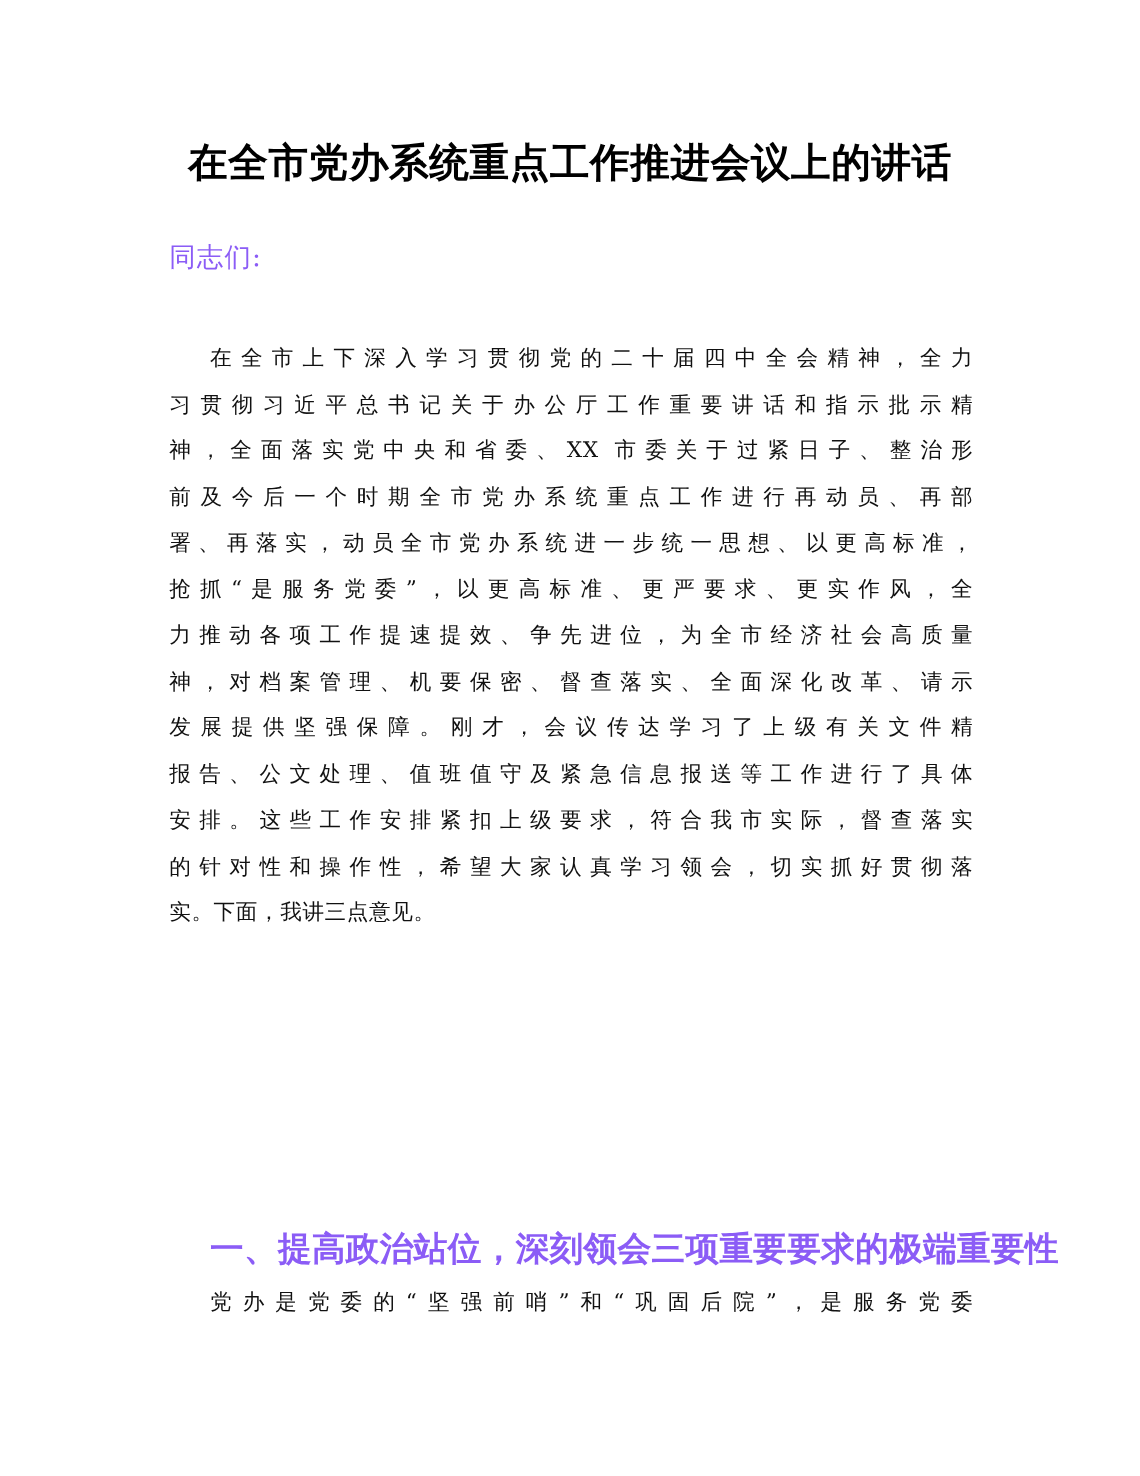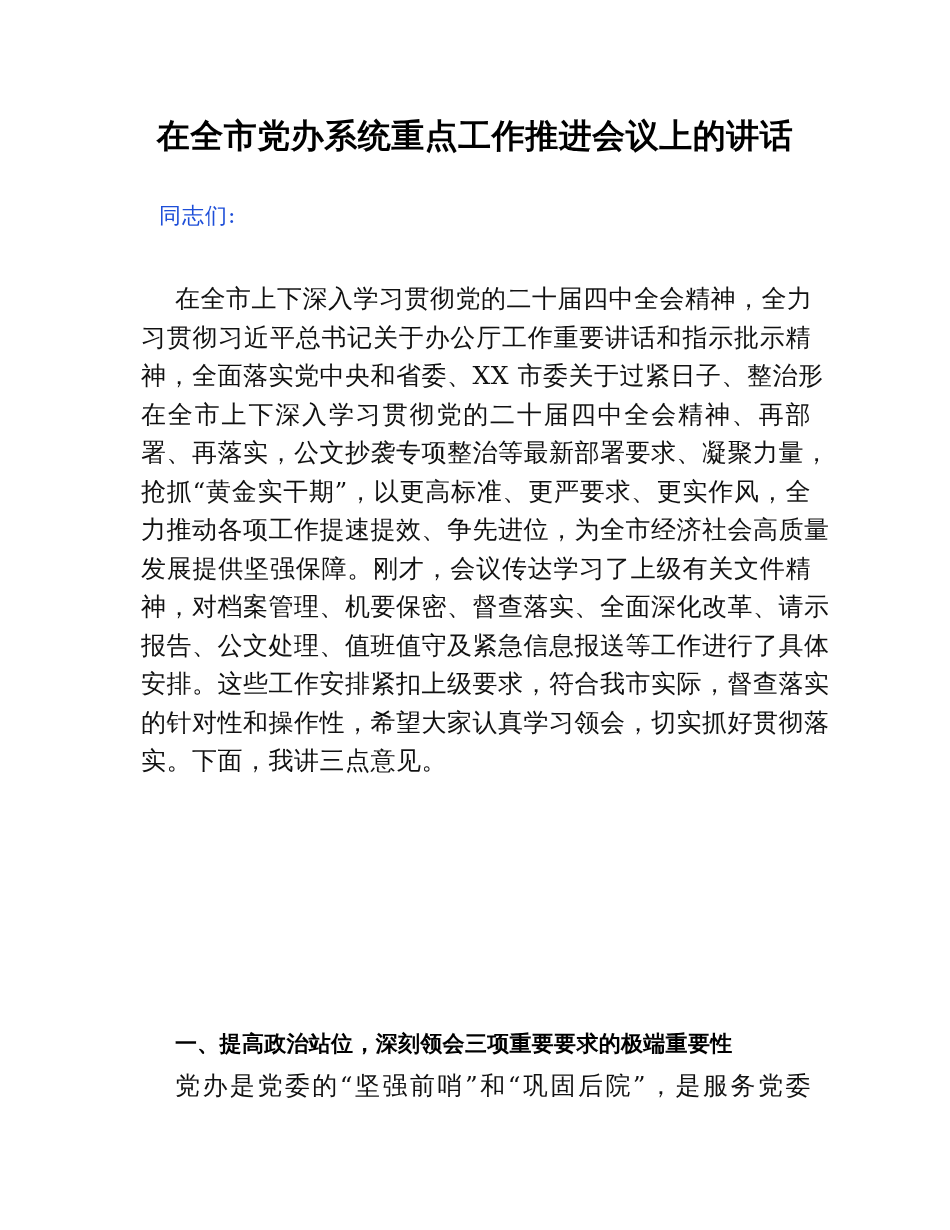--- a/index.html
+++ b/index.html
@@ -30,81 +30,81 @@
       font-family: "DejaVu Serif", "Liberation Serif", serif;
       font-weight: bold;
       font-size: 33px;
       letter-spacing: 0.5px;
       line-height: 48px;
       color: #000000;
     }
     .salutation {
       position: absolute;
       top: 199px;
-      left: 159px;
+      left: 141px;
       font-size: 22px;
       line-height: 34px;
       letter-spacing: 1px;
-      color: #1d4ed8;
+      color: #8b5cf6;
     }
     .para {
       position: absolute;
       left: 141px;
       width: 670px;
     }
     .line {
       display: block;
       height: 38.5px;
       line-height: 38.5px;
-      font-size: 25px;
+      font-size: 18px;
       white-space: nowrap;
       text-align: justify;
       text-align-last: justify;
       letter-spacing: 0.5px;
       color: #111111;
     }
     .line.last {
       text-align-last: left;
     }
     .line.indent {
       padding-left: 34px;
     }
     .heading {
       position: absolute;
       top: 1025px;
       left: 175px;
-      font-family: Liberation Sans, sans-serif;
+      font-family: Liberation Mono, monospace;
       font-weight: bold;
-      font-size: 22px;
+      font-size: 28px;
       line-height: 38px;
-      color: #000000;
+      color: #8b5cf6;
       letter-spacing: 0.3px;
     }
     #para-1 { top: 280px; }
     #para-2 { top: 1031px; margin-top: 36px; }
   </style>
 </head>
 <body>
 
 <div class="page">
 
   <div class="title">在全市党办系统重点工作推进会议上的讲话</div>
 
   <div class="salutation">同志们:</div>
 
   <div class="para" id="para-1">
     <span class="line indent">在全市上下深入学习贯彻党的二十届四中全会精神，全力</span>
     <span class="line">习贯彻习近平总书记关于办公厅工作重要讲话和指示批示精</span>
     <span class="line">神，全面落实党中央和省委、XX 市委关于过紧日子、整治形</span>
-    <span class="line">在全市上下深入学习贯彻党的二十届四中全会精神、再部</span>
-    <span class="line">署、再落实，公文抄袭专项整治等最新部署要求、凝聚力量，</span>
-    <span class="line">抢抓“黄金实干期”，以更高标准、更严要求、更实作风，全</span>
+    <span class="line">前及今后一个时期全市党办系统重点工作进行再动员、再部</span>
+    <span class="line">署、再落实，动员全市党办系统进一步统一思想、以更高标准，</span>
+    <span class="line">抢抓“是服务党委”，以更高标准、更严要求、更实作风，全</span>
     <span class="line">力推动各项工作提速提效、争先进位，为全市经济社会高质量</span>
+    <span class="line">神，对档案管理、机要保密、督查落实、全面深化改革、请示</span>
     <span class="line">发展提供坚强保障。刚才，会议传达学习了上级有关文件精</span>
-    <span class="line">神，对档案管理、机要保密、督查落实、全面深化改革、请示</span>
     <span class="line">报告、公文处理、值班值守及紧急信息报送等工作进行了具体</span>
     <span class="line">安排。这些工作安排紧扣上级要求，符合我市实际，督查落实</span>
     <span class="line">的针对性和操作性，希望大家认真学习领会，切实抓好贯彻落</span>
     <span class="line last">实。下面，我讲三点意见。</span>
   </div>
 
   <div class="heading">一、提高政治站位，深刻领会三项重要要求的极端重要性</div>
 
   <div class="para" id="para-2">
     <span class="line indent">党办是党委的“坚强前哨”和“巩固后院”，是服务党委</span>

